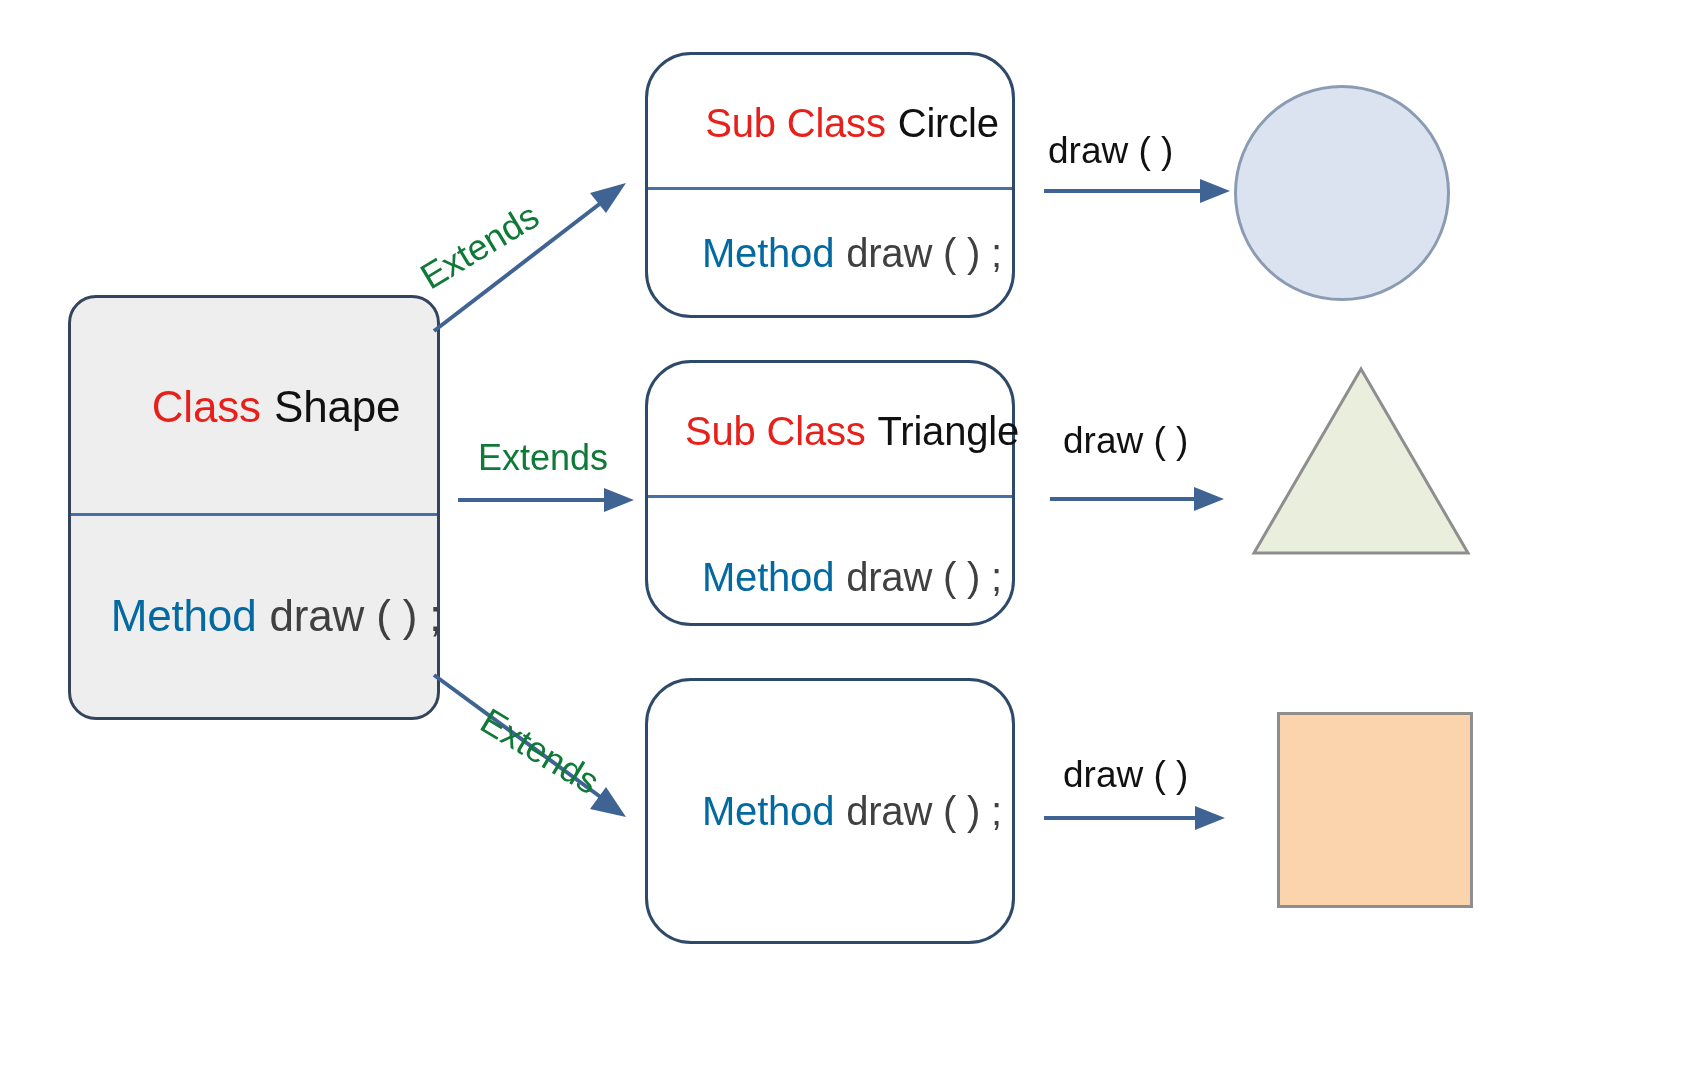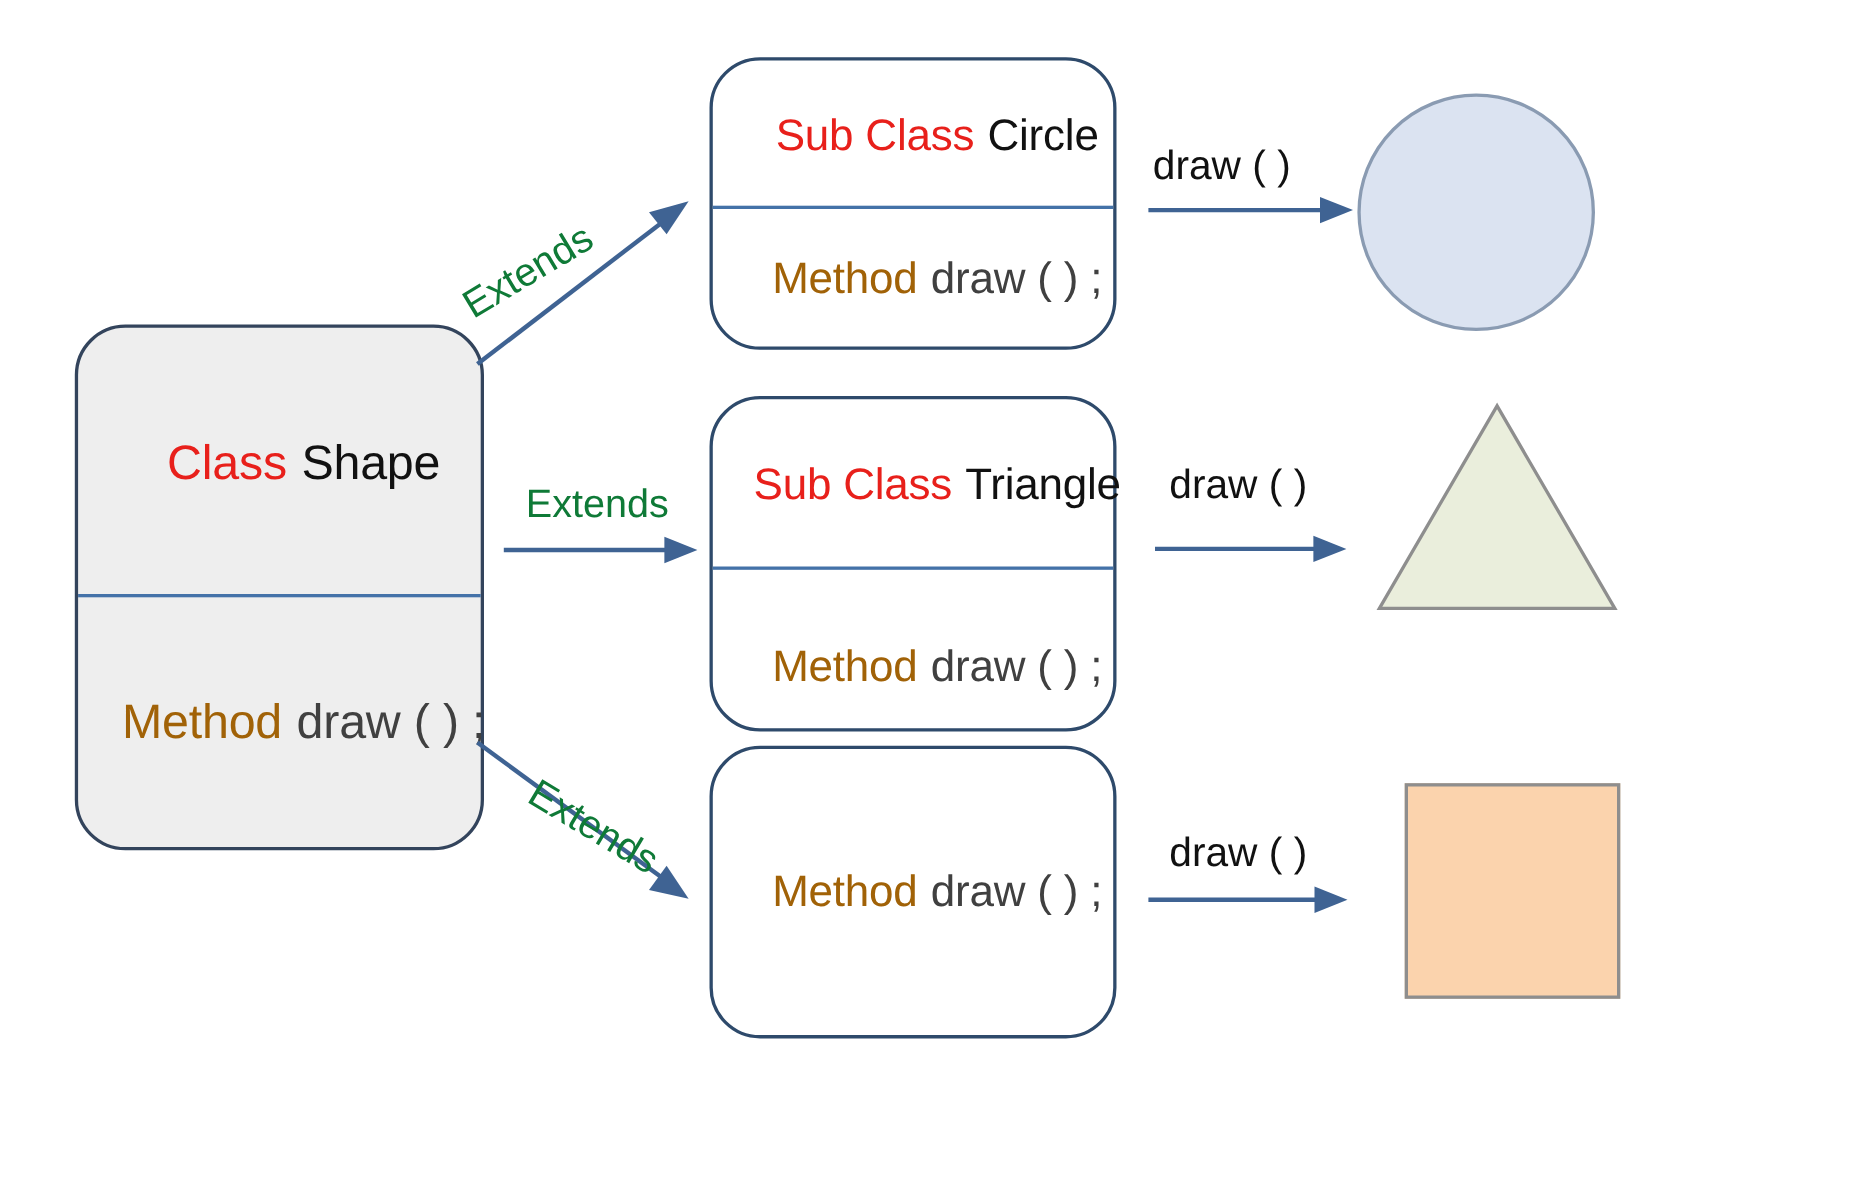--- a/index.html
+++ b/index.html
@@ -52,21 +52,21 @@
     background: #4472a8;
   }
   .class-name {
     white-space: nowrap;
     font-size: 40px;
     line-height: 1;
     letter-spacing: -0.2px;
   }
   .class-box.parent .class-name { font-size: 44px; }
   .kw-class   { color: #e8201b; }
-  .kw-method  { color: #a16207; }
+  .kw-method  { color: #0369a1; }
   .ident      { color: #111111; }
   .sig        { color: #404040; }
   .sp { display: inline-block; width: 0.30em; }
 
   
   .arrow-svg {
     position: absolute;
     overflow: visible;
     pointer-events: none;
   }
@@ -111,21 +111,21 @@
     background: #fbd3ad;
     border: 3px solid #8e8e8e;
     box-sizing: border-box;
   }
 </style>
 </head>
 <body>
 
 <div id="canvas">
 
-  <div class="class-box parent" style="left:68px; top:295px; width:372px; height:478px;">
+  <div class="class-box parent" style="left:68px; top:295px; width:372px; height:425px;border-radius:28px;">
     <div class="box-row title-row">
       <div class="class-name">
         <span class="kw-class">Class</span><span class="sp"></span><span class="ident">Shape</span>
       </div>
       <div class="divider" style="bottom:0;"></div>
     </div>
     <div class="box-row">
       <div class="class-name">
         <span class="kw-method">Method</span><span class="sp"></span><span class="sig">draw ( ) ;</span>
       </div>
@@ -139,21 +139,21 @@
       </div>
       <div class="divider" style="bottom:0;"></div>
     </div>
     <div class="box-row">
       <div class="class-name">
         <span class="kw-method">Method</span><span class="sp"></span><span class="sig">draw ( ) ;</span>
       </div>
     </div>
   </div>
 
-  <div class="class-box" style="left:645px; top:360px; width:370px; height:305px;gap:32px;">
+  <div class="class-box" style="left:645px; top:360px; width:370px; height:266px;gap:32px;">
     <div class="box-row title-row">
       <div class="class-name">
         <span class="kw-class">Sub Class</span><span class="sp"></span><span class="ident">Triangle</span>
       </div>
       <div class="divider" style="bottom:0;"></div>
     </div>
     <div class="box-row">
       <div class="class-name">
         <span class="kw-method">Method</span><span class="sp"></span><span class="sig">draw ( ) ;</span>
       </div>

